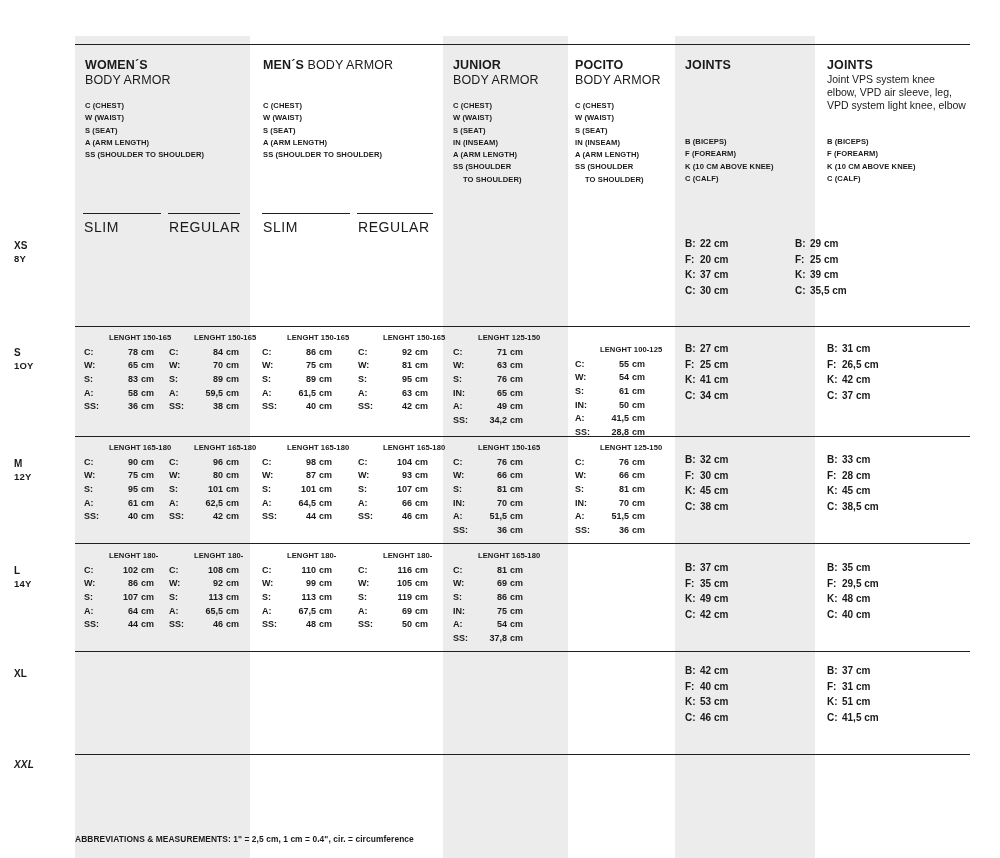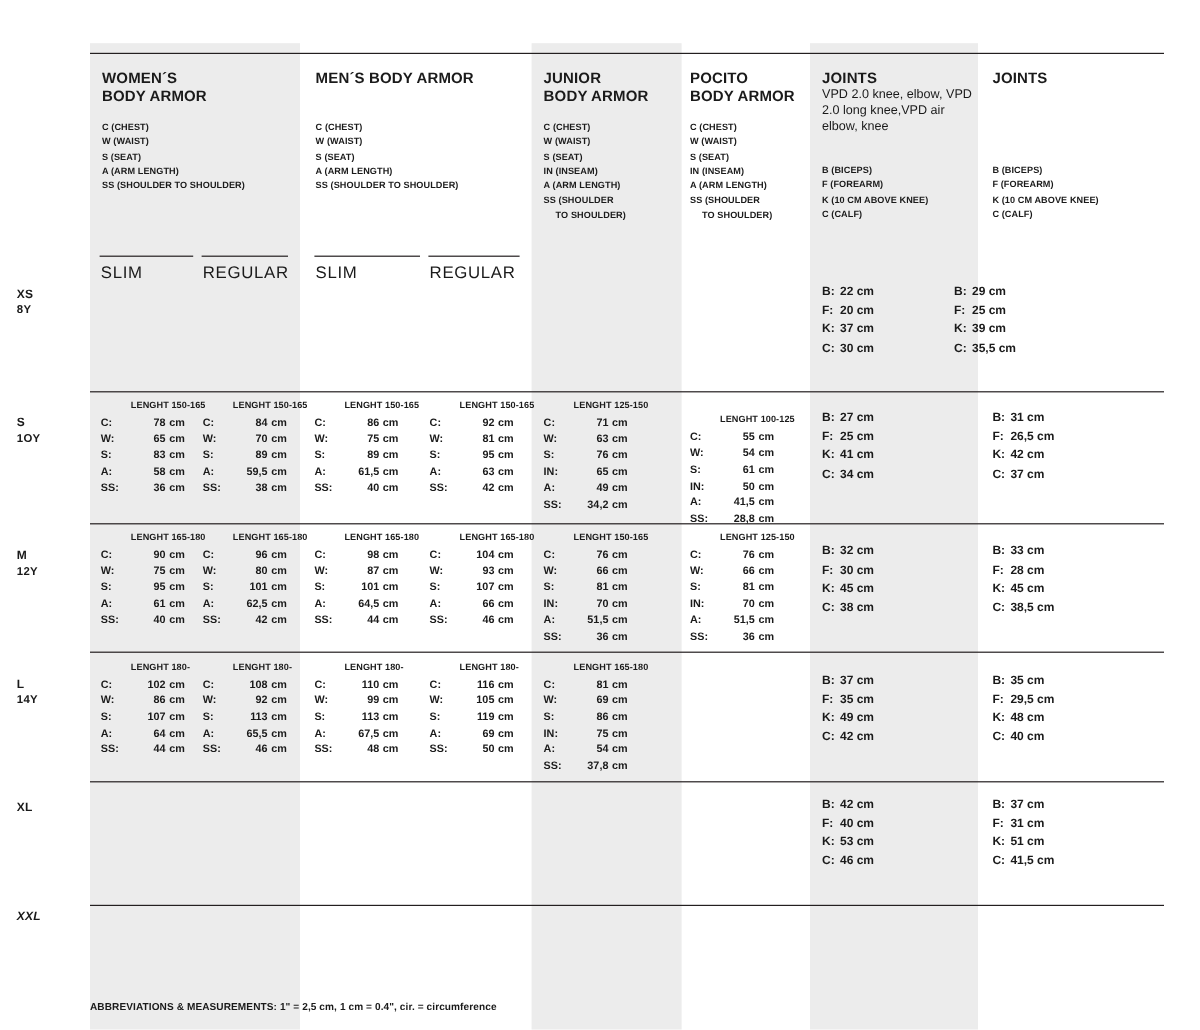--- a/index.html
+++ b/index.html
@@ -60,21 +60,21 @@
     font-size: 12.5px;
     letter-spacing: .01em;
     line-height: 1.22;
   }
   .cat-head .t1 {
     font-weight: bold;
     text-transform: uppercase;
     display: block;
   }
   .cat-head .t2 {
-    font-weight: bold;
+    font-weight: normal;
     text-transform: uppercase;
     display: block;
   }
   .cat-sub {
     position: absolute;
     font-size: 9.5px;
     line-height: 1.45;
     font-weight: normal;
   }
   .legend {
@@ -206,31 +206,31 @@
       <span style="display:block;">S (SEAT)</span>
       <span style="display:block;">IN (INSEAM)</span>
       <span style="display:block;">A (ARM LENGTH)</span>
       <span style="display:block;">SS (SHOULDER</span>
       <span class="ind">TO SHOULDER)</span>
     </div>
 
     <div class="cat-head" style="left:685px;top:22px;width:130px;">
       <span class="t1">JOINTS</span>
     </div>
-    <div class="cat-sub" style="left:685px;top:37px;width:130px;font-size:10.5px;line-height:1.25;">VPD 2.0 knee, elbow, VPD 2.0 long knee,VPD air elbow, knee</div>
     <div class="legend" style="left:685px;top:100px;width:130px;">
       <span style="display:block;">B (BICEPS)</span>
       <span style="display:block;">F (FOREARM)</span>
       <span style="display:block;">K (10 CM ABOVE KNEE)</span>
       <span style="display:block;">C (CALF)</span>
     </div>
 
     <div class="cat-head" style="left:827px;top:22px;width:140px;">
       <span class="t1">JOINTS</span>
     </div>
+    <div class="cat-sub" style="left:827px;top:37px;width:140px;font-size:10.5px;line-height:1.25;">Joint VPS system knee elbow, VPD  air sleeve, leg, VPD system light knee, elbow</div>
     <div class="legend" style="left:827px;top:100px;width:140px;">
       <span style="display:block;">B (BICEPS)</span>
       <span style="display:block;">F (FOREARM)</span>
       <span style="display:block;">K (10 CM ABOVE KNEE)</span>
       <span style="display:block;">C (CALF)</span>
     </div>
 
     <div class="fitline" style="left:83px;top:177px;width:78px;"></div>
     <div class="fit-label" style="left:84px;top:183px;">SLIM</div>
     <div class="fitline" style="left:168px;top:177px;width:72px;"></div>

